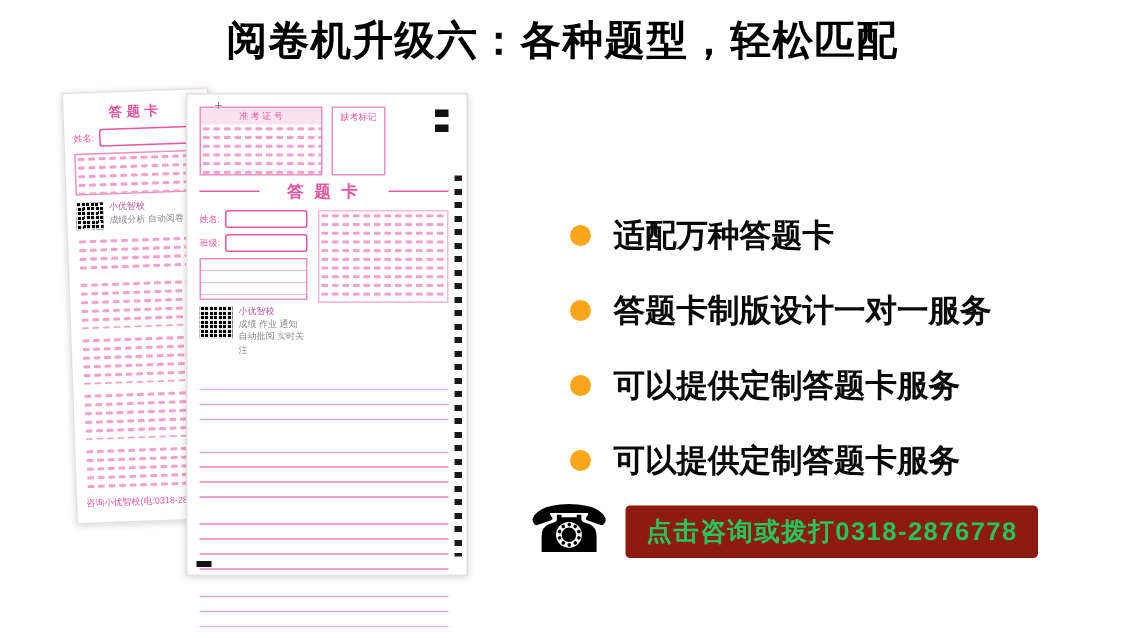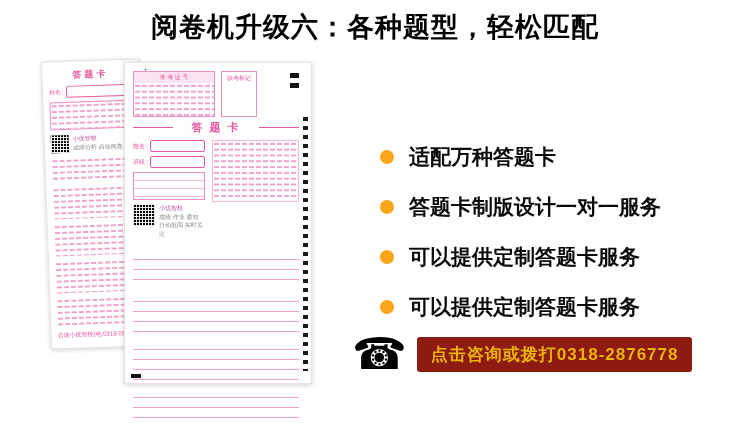--- a/index.html
+++ b/index.html
@@ -14,21 +14,21 @@
   }
   
   .features{position:absolute;left:368px;top:120px;margin:12px;padding:0;list-style:none;}
   .feature{display:flex;align-items:center;gap:15px;height:50px;}
   .dot{width:14px;height:14px;border-radius:50%;background:#F9A61A;flex:0 0 auto;}
   .feature-label{font-size:21px;font-weight:700;color:#0a0a0a;white-space:nowrap;}
   
   .contact{position:absolute;left:352px;top:332px;display:flex;align-items:center;gap:10px;}
   .phone-glyph{font-size:44px;line-height:1;color:#000;}
   .banner{
-    background:#8E1B12;color:#eab308;font-weight:700;font-size:17px;
+    background:#8E1B12;color:#22c55e;font-weight:700;font-size:17px;
     padding:6px 14px;border-radius:3px;letter-spacing:1px;white-space:nowrap;cursor:pointer;
   }
   
   .sheet{
     position:absolute;background:#fff;border:1px solid #e6e0e3;box-sizing:border-box;
     box-shadow:0 1px 5px rgba(0,0,0,.18);
   }
   .bubbles{
     background-image:radial-gradient(ellipse 2.4px 1.3px at center,#F0A2CB 98%,transparent 100%);
     background-size:7px 5.8px;

